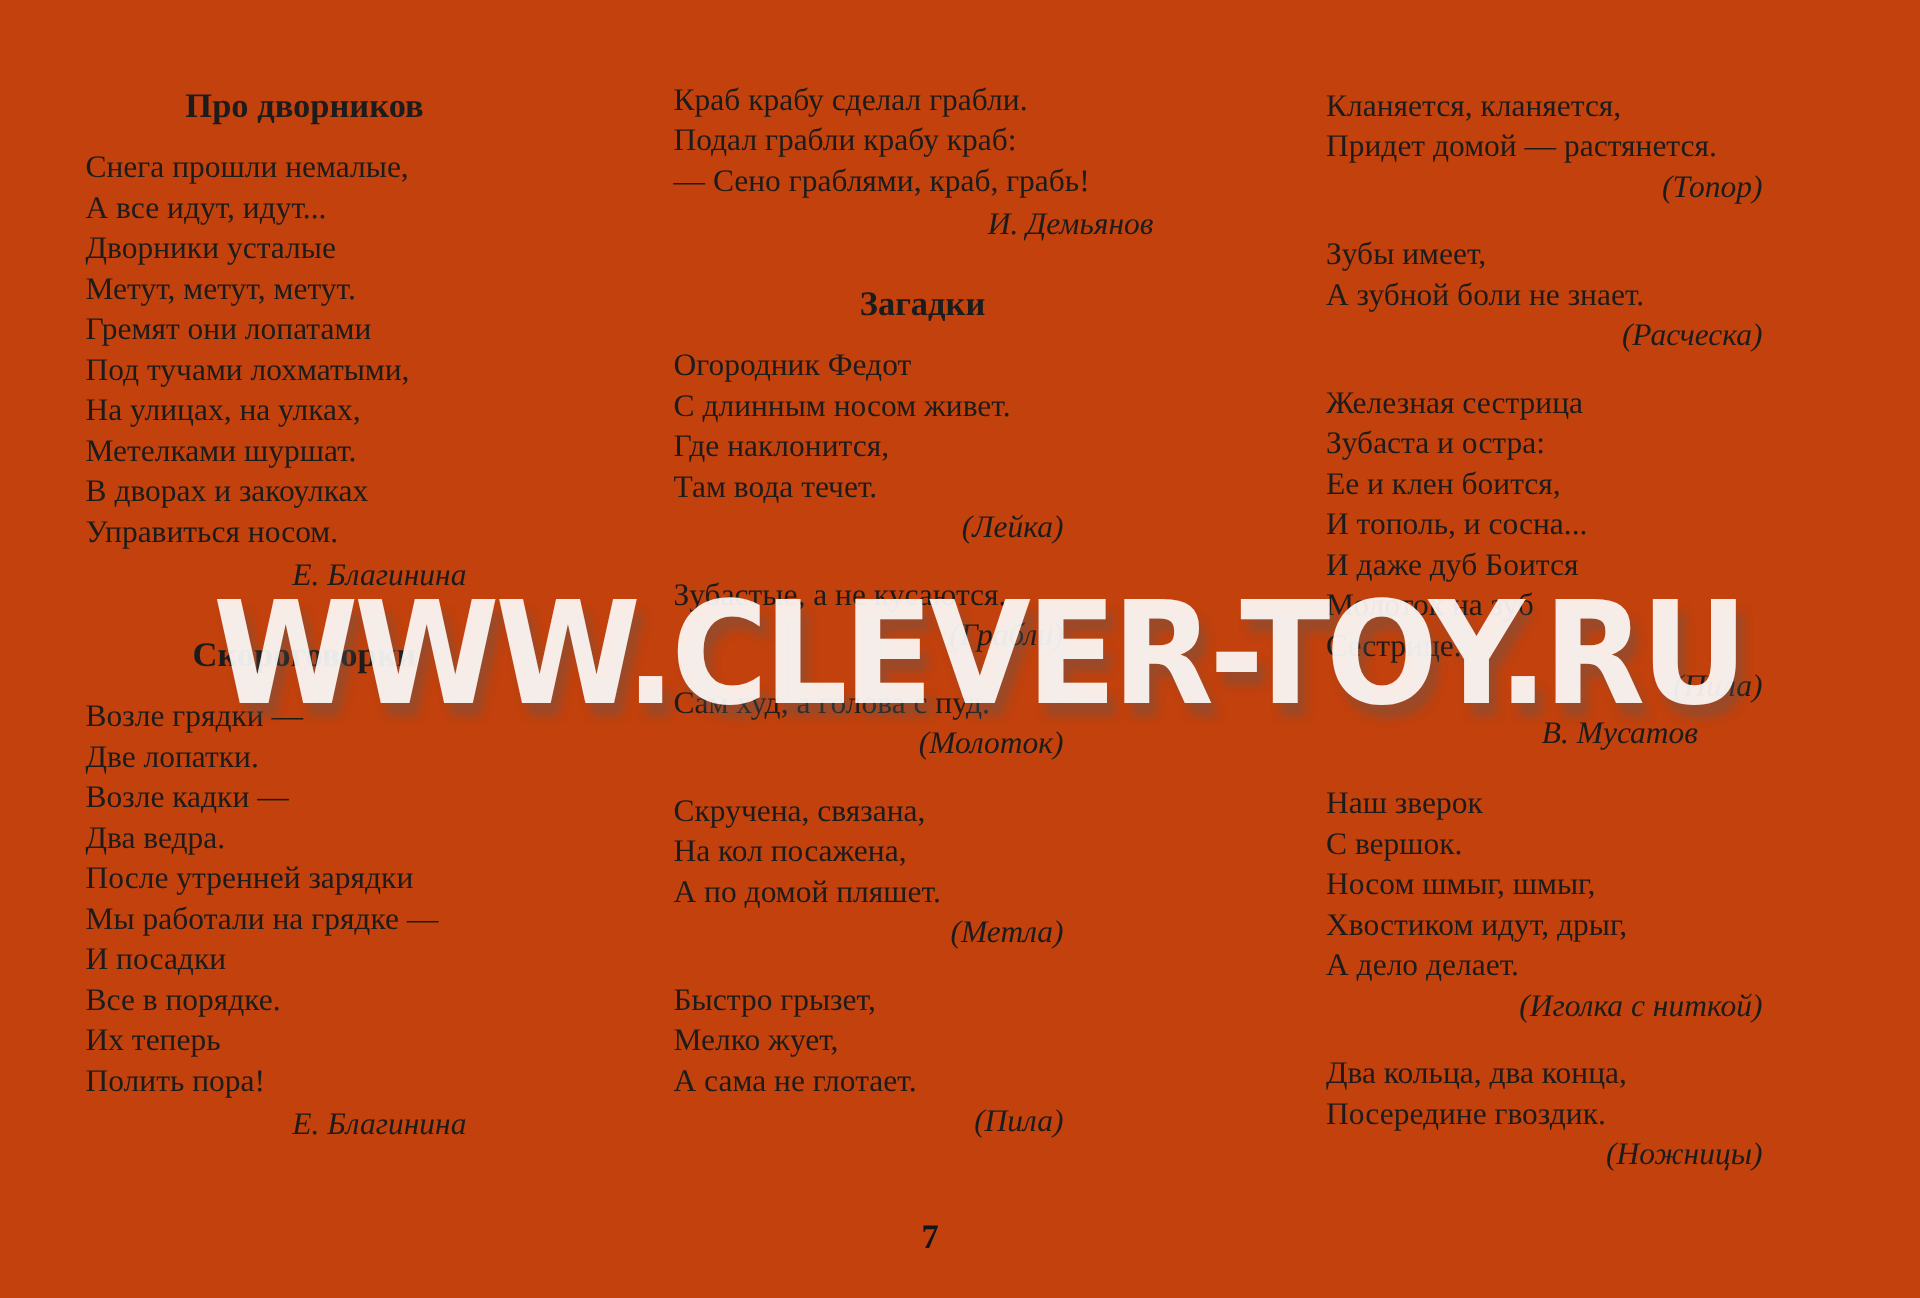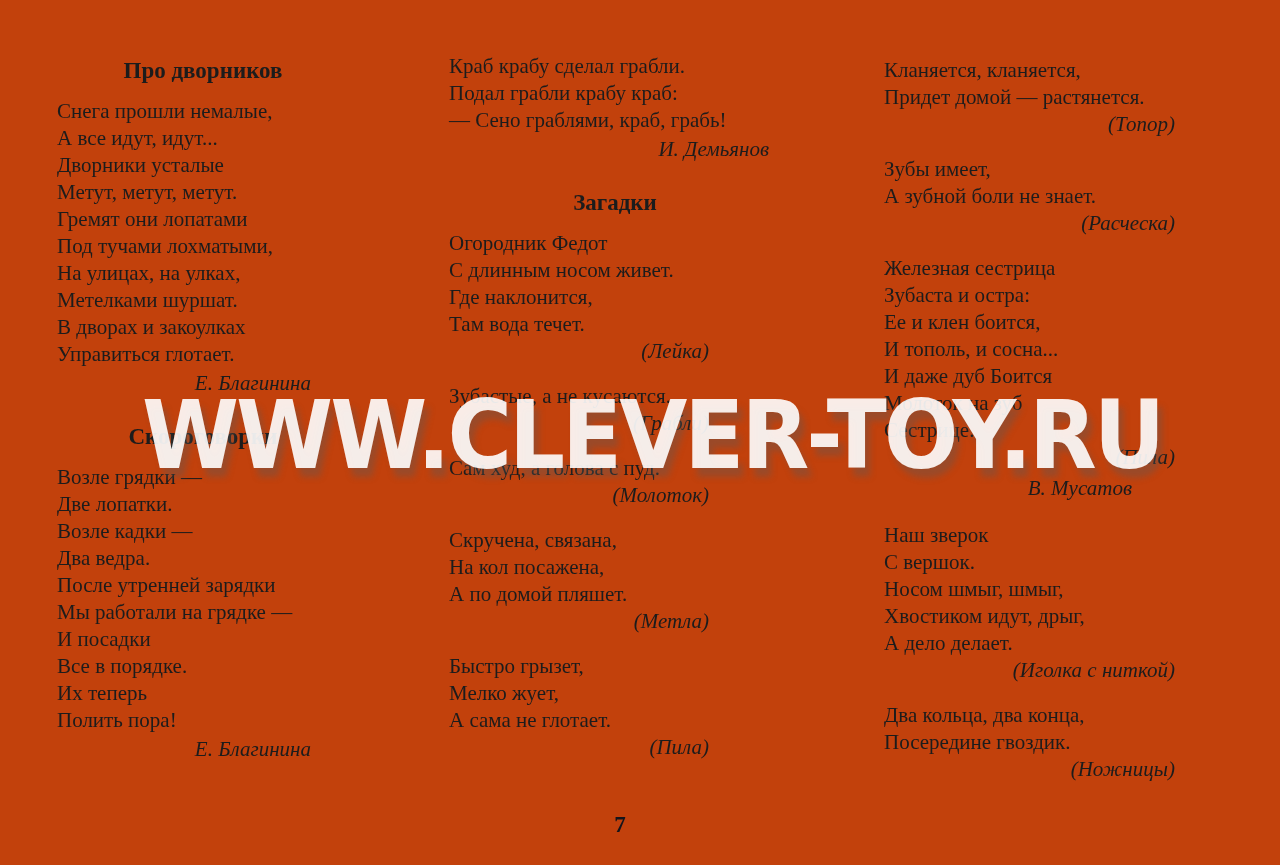--- a/index.html
+++ b/index.html
@@ -92,21 +92,21 @@
       <div class="heading">Про дворников</div>
       <div class="line">Снега прошли немалые,</div>
       <div class="line">А все идут, идут...</div>
       <div class="line">Дворники усталые</div>
       <div class="line">Метут, метут, метут.</div>
       <div class="line">Гремят они лопатами</div>
       <div class="line">Под тучами лохматыми,</div>
       <div class="line">На улицах, на улках,</div>
       <div class="line">Метелками шуршат.</div>
       <div class="line">В дворах и закоулках</div>
-      <div class="line">Управиться глотает.</div>
+      <div class="line">Управиться носом.</div>
       <div class="author">Е. Благинина</div>
       <div class="heading">Скороговорки</div>
       <div class="line">Возле грядки —</div>
       <div class="line">Две лопатки.</div>
       <div class="line">Возле кадки —</div>
       <div class="line">Два ведра.</div>
       <div class="line">После утренней зарядки</div>
       <div class="line">Мы работали на грядке —</div>
       <div class="line">И посадки</div>
       <div class="line">Все в порядке.</div>

